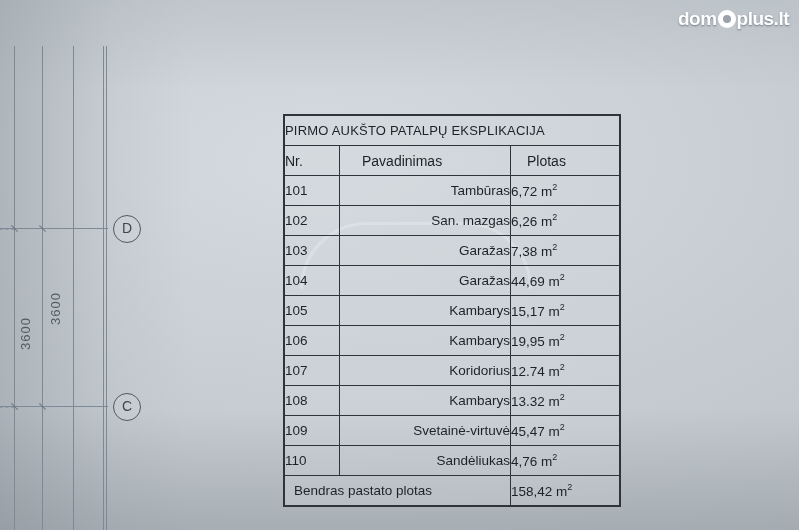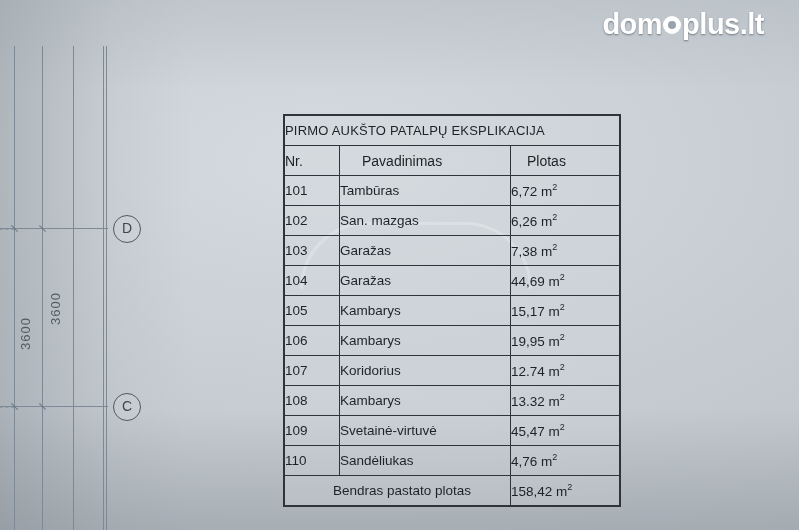--- a/index.html
+++ b/index.html
@@ -117,25 +117,25 @@
     height: 64px;
     border: 3px solid rgba(255,255,255,0.32);
     border-bottom: none;
     border-radius: 113px 113px 0 0;
     pointer-events: none;
   }
 
   
   .logo {
     position: absolute;
-    right: 35px;
+    right: 10px;
     top: 8px;
     display: flex;
     align-items: center;
-    font-size: 29px;
+    font-size: 19px;
     font-weight: bold;
     color: #ffffff;
     letter-spacing: -0.5px;
     text-shadow: 0 1px 2px rgba(60,70,80,0.6);
   }
   .logo .mark {
     display: inline-block;
     width: 18px;
     height: 18px;
     border-radius: 50%;
@@ -186,39 +186,39 @@
     text-align: left;
   }
   .c-nr {
     width: 54px;
     padding-left: 9px;
     text-align: left;
     margin-top: 24px;
   }
   .c-name {
     padding-left: 12px;
-    text-align: left;
+    text-align: right;
   }
   .c-area {
     width: 92px;
     padding-left: 10px;
     text-align: left;
   }
   .hdr-cols .c-nr,
   .hdr-cols .c-name,
   .hdr-cols .c-area {
     font-size: 14px;
   }
   .hdr-cols .c-name { padding-left: 22px; }
   .hdr-cols .c-area { padding-left: 16px; }
   .total td {
     height: 30px;
   }
   .total .c-total {
-    text-align: center;
+    text-align: left;
     padding-left: 9px;
   }
   sup.m2 {
     font-size: 9px;
     vertical-align: super;
   }
   
   .tbl-wrap { filter: blur(0.18px); }
 </style>
 </head>

